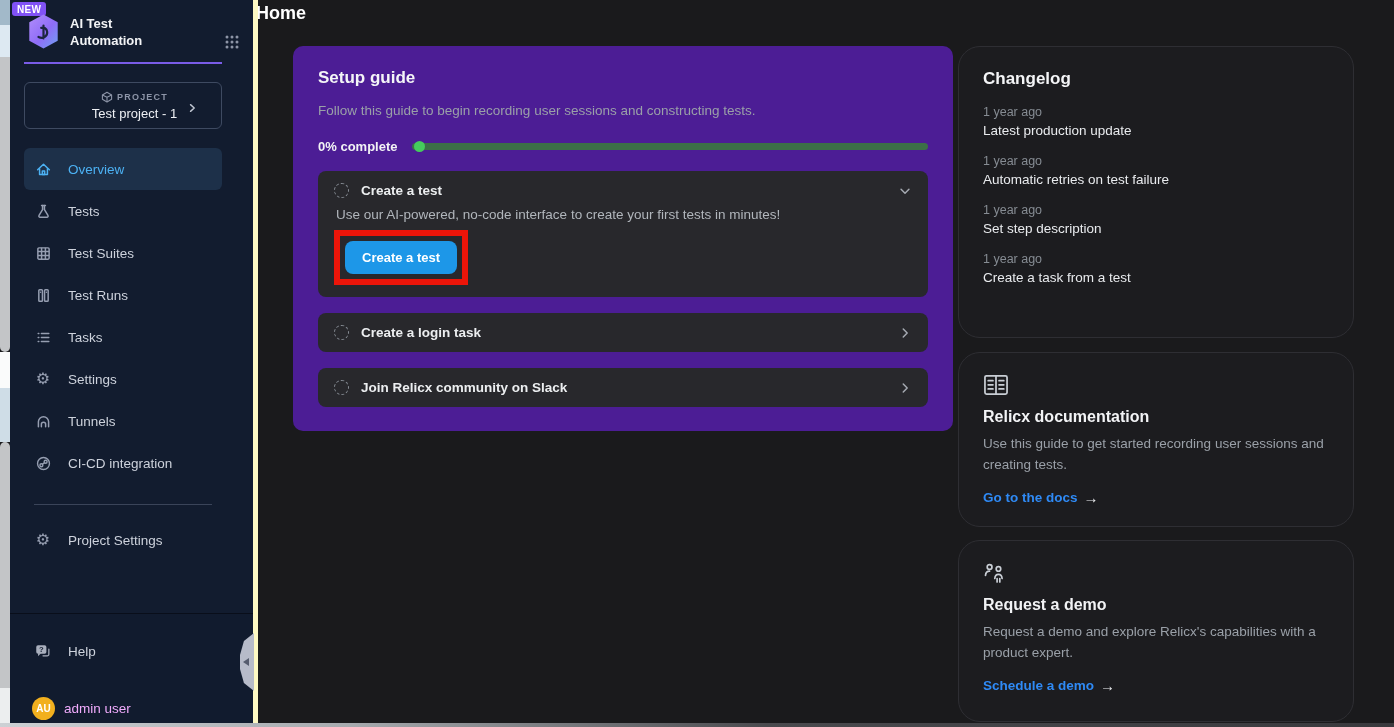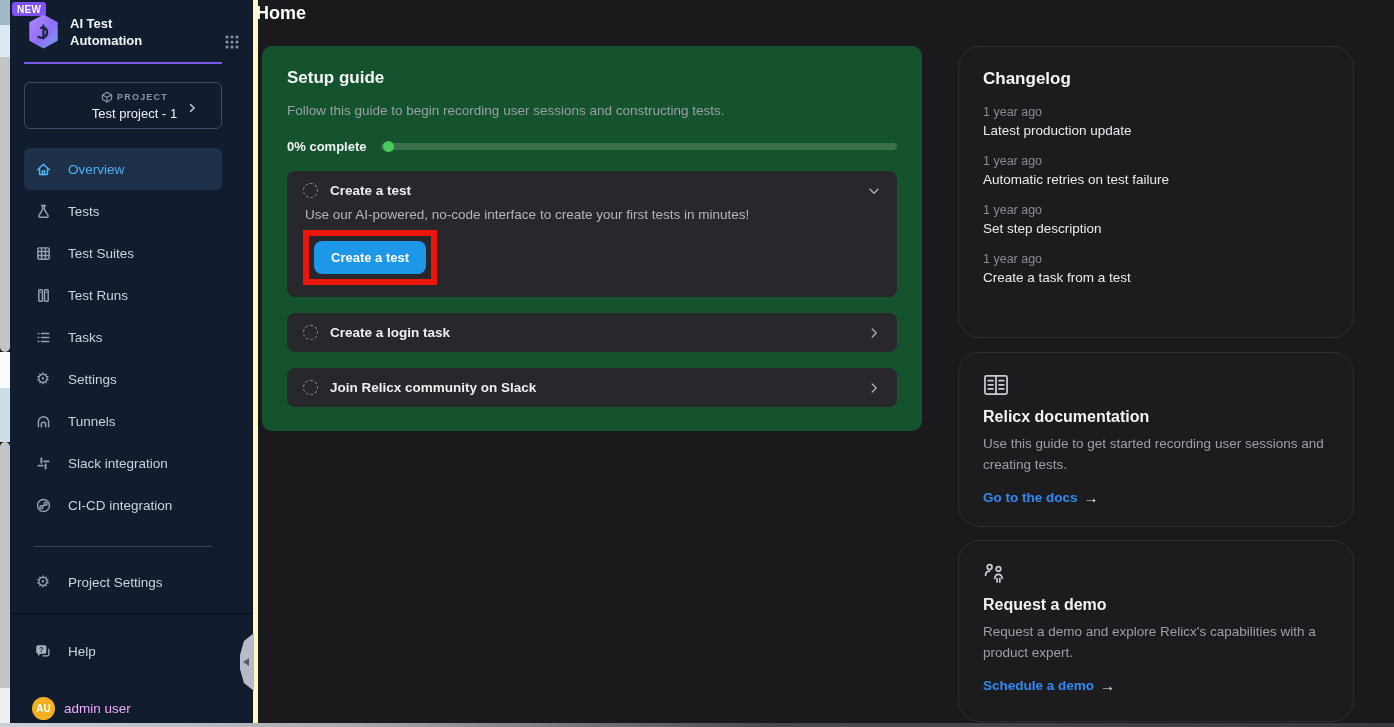--- a/index.html
+++ b/index.html
@@ -59,21 +59,21 @@
   .collapse-handle { position:absolute; right:-1px; top:633px; width:14px; height:58px; background:#b7bbc9;
     clip-path:polygon(100% 0, 28% 14%, 0 38%, 0 62%, 28% 86%, 100% 100%);
     display:flex; align-items:center; cursor:pointer; z-index:5; }
   .collapse-tri { width:0; height:0; margin-left:3px;
     border-top:4.5px solid transparent; border-bottom:4.5px solid transparent; border-right:6px solid #565c6e; }
 
   
   .main { position:absolute; left:241px; top:0; right:0; height:727px; }
   .page-title { position:absolute; left:15px; top:3px; font-size:18px; font-weight:bold; color:#fff; }
 
-  .setup-card { position:absolute; left:21px; top:46px; width:660px; background:#14532d;
+  .setup-card { position:absolute; left:52px; top:46px; width:660px; background:#4c1d95;
     border-radius:10px; padding:22px 25px 24px; }
   .setup-title { font-size:17px; font-weight:bold; color:#f4f5f7; margin:0 0 15px; }
   .setup-desc { font-size:13.5px; color:#9aa0a8; margin:0 0 21px; }
   .progress-row { display:flex; align-items:center; gap:15px; margin-bottom:17px; }
   .progress-label { font-size:13px; font-weight:bold; color:#f2f3f5; white-space:nowrap; }
   .progress-bar { position:relative; flex:1; height:7px; border-radius:4px; background:#3c6f47; }
   .progress-dot { position:absolute; left:2px; top:-2px; width:11px; height:11px; border-radius:50%; background:#45cb5d; }
 
   .step { background:#28282c; border-radius:8px; padding:12px 16px; cursor:pointer; }
   .step + .step { margin-top:16px; }
@@ -233,28 +233,20 @@
       <span class="icon">
         <svg width="17" height="17" viewBox="0 0 16 16" fill="none" stroke="currentColor" stroke-width="1.4" stroke-linecap="round" stroke-linejoin="round">
           <path d="M3.2 13V8.3a4.8 4.8 0 0 1 9.6 0V13"></path>
             <path d="M6 13v-2.3a2 2 0 0 1 4 0V13"></path>
         </svg>
       </span>
       <span>Tunnels</span>
     </div>
     <div class="nav-item">
       <span class="icon">
-        <svg width="17" height="17" viewBox="0 0 16 16" fill="none" stroke="currentColor" stroke-width="1.8" stroke-linecap="round">
-          <path d="M6 3.2v4.2M10 8.6v4.2M3.2 10h4.2M8.6 6h4.2"></path>
-        </svg>
-      </span>
-      <span>Slack integration</span>
-    </div>
-    <div class="nav-item">
-      <span class="icon">
         <svg width="17" height="17" viewBox="0 0 16 16" fill="none" stroke="currentColor" stroke-width="1.3">
           <circle cx="8" cy="8" r="5.6"></circle>
             <circle cx="6" cy="9.6" r="1.4"></circle>
             <circle cx="10" cy="6.4" r="1.4"></circle>
             <path d="M7 8.7l2-1.5"></path>
         </svg>
       </span>
       <span>CI-CD integration</span>
     </div>
 

